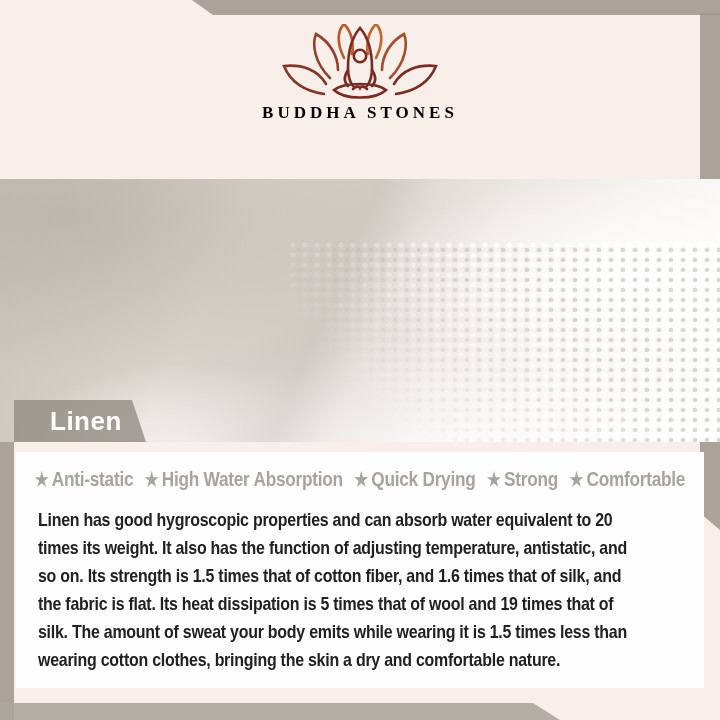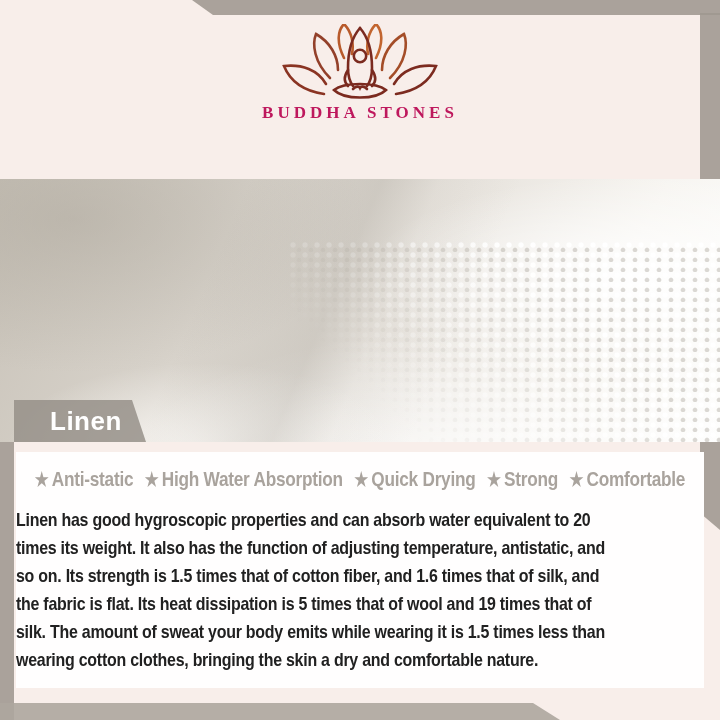--- a/index.html
+++ b/index.html
@@ -22,21 +22,21 @@
   .frame-bottom{left:0;top:703px;width:560px;height:17px;background:rgba(173,166,159,0.9);
     -webkit-clip-path:polygon(0 0,533px 0,560px 17px,0 17px);
     clip-path:polygon(0 0,533px 0,560px 17px,0 17px);}
 
   
   .brand{position:absolute;left:0;top:24px;width:720px;text-align:center;}
   .brand svg{display:block;margin:0 auto;}
   .brand-name{
     margin-top:3px;
     font-family:"Liberation Serif",serif;font-size:17px;font-weight:600;
-    letter-spacing:4px;color:#be185d;
+    letter-spacing:4px;color:#000000;
   }
 
   
   .heading-box{
     position:absolute;left:157px;top:130px;width:413px;height:47px;
     background:#fcf6f3;overflow:visible;
   }
   .heading-text{
     width:100%;height:47px;line-height:47px;text-align:center;white-space:nowrap;
     font-size:33px;font-weight:bold;letter-spacing:-0.5px;color:#a8a29c;
@@ -80,21 +80,21 @@
     position:absolute;left:16px;top:452px;width:688px;height:236px;
     background:#fffefe;
   }
   .features-row{
     margin-top:14px;height:25px;line-height:25px;
     display:flex;justify-content:center;gap:14px;white-space:nowrap;
     font-size:21px;font-weight:bold;letter-spacing:-0.3px;color:#a9a39d;
     transform:scaleX(0.82);transform-origin:center center;
   }
   .feature-item .star{font-size:19px;margin-right:4px;}
-  .para{margin-top:15px;}
+  .para{margin-top:15px;padding-left:22px;}
   .para-line{
     white-space:nowrap;font-size:19px;font-weight:bold;letter-spacing:-0.3px;
     line-height:28px;color:#212121;
     transform:scaleX(0.84);transform-origin:left center;
   }
 </style>
 </head>
 <body>
 
 <div class="page">

